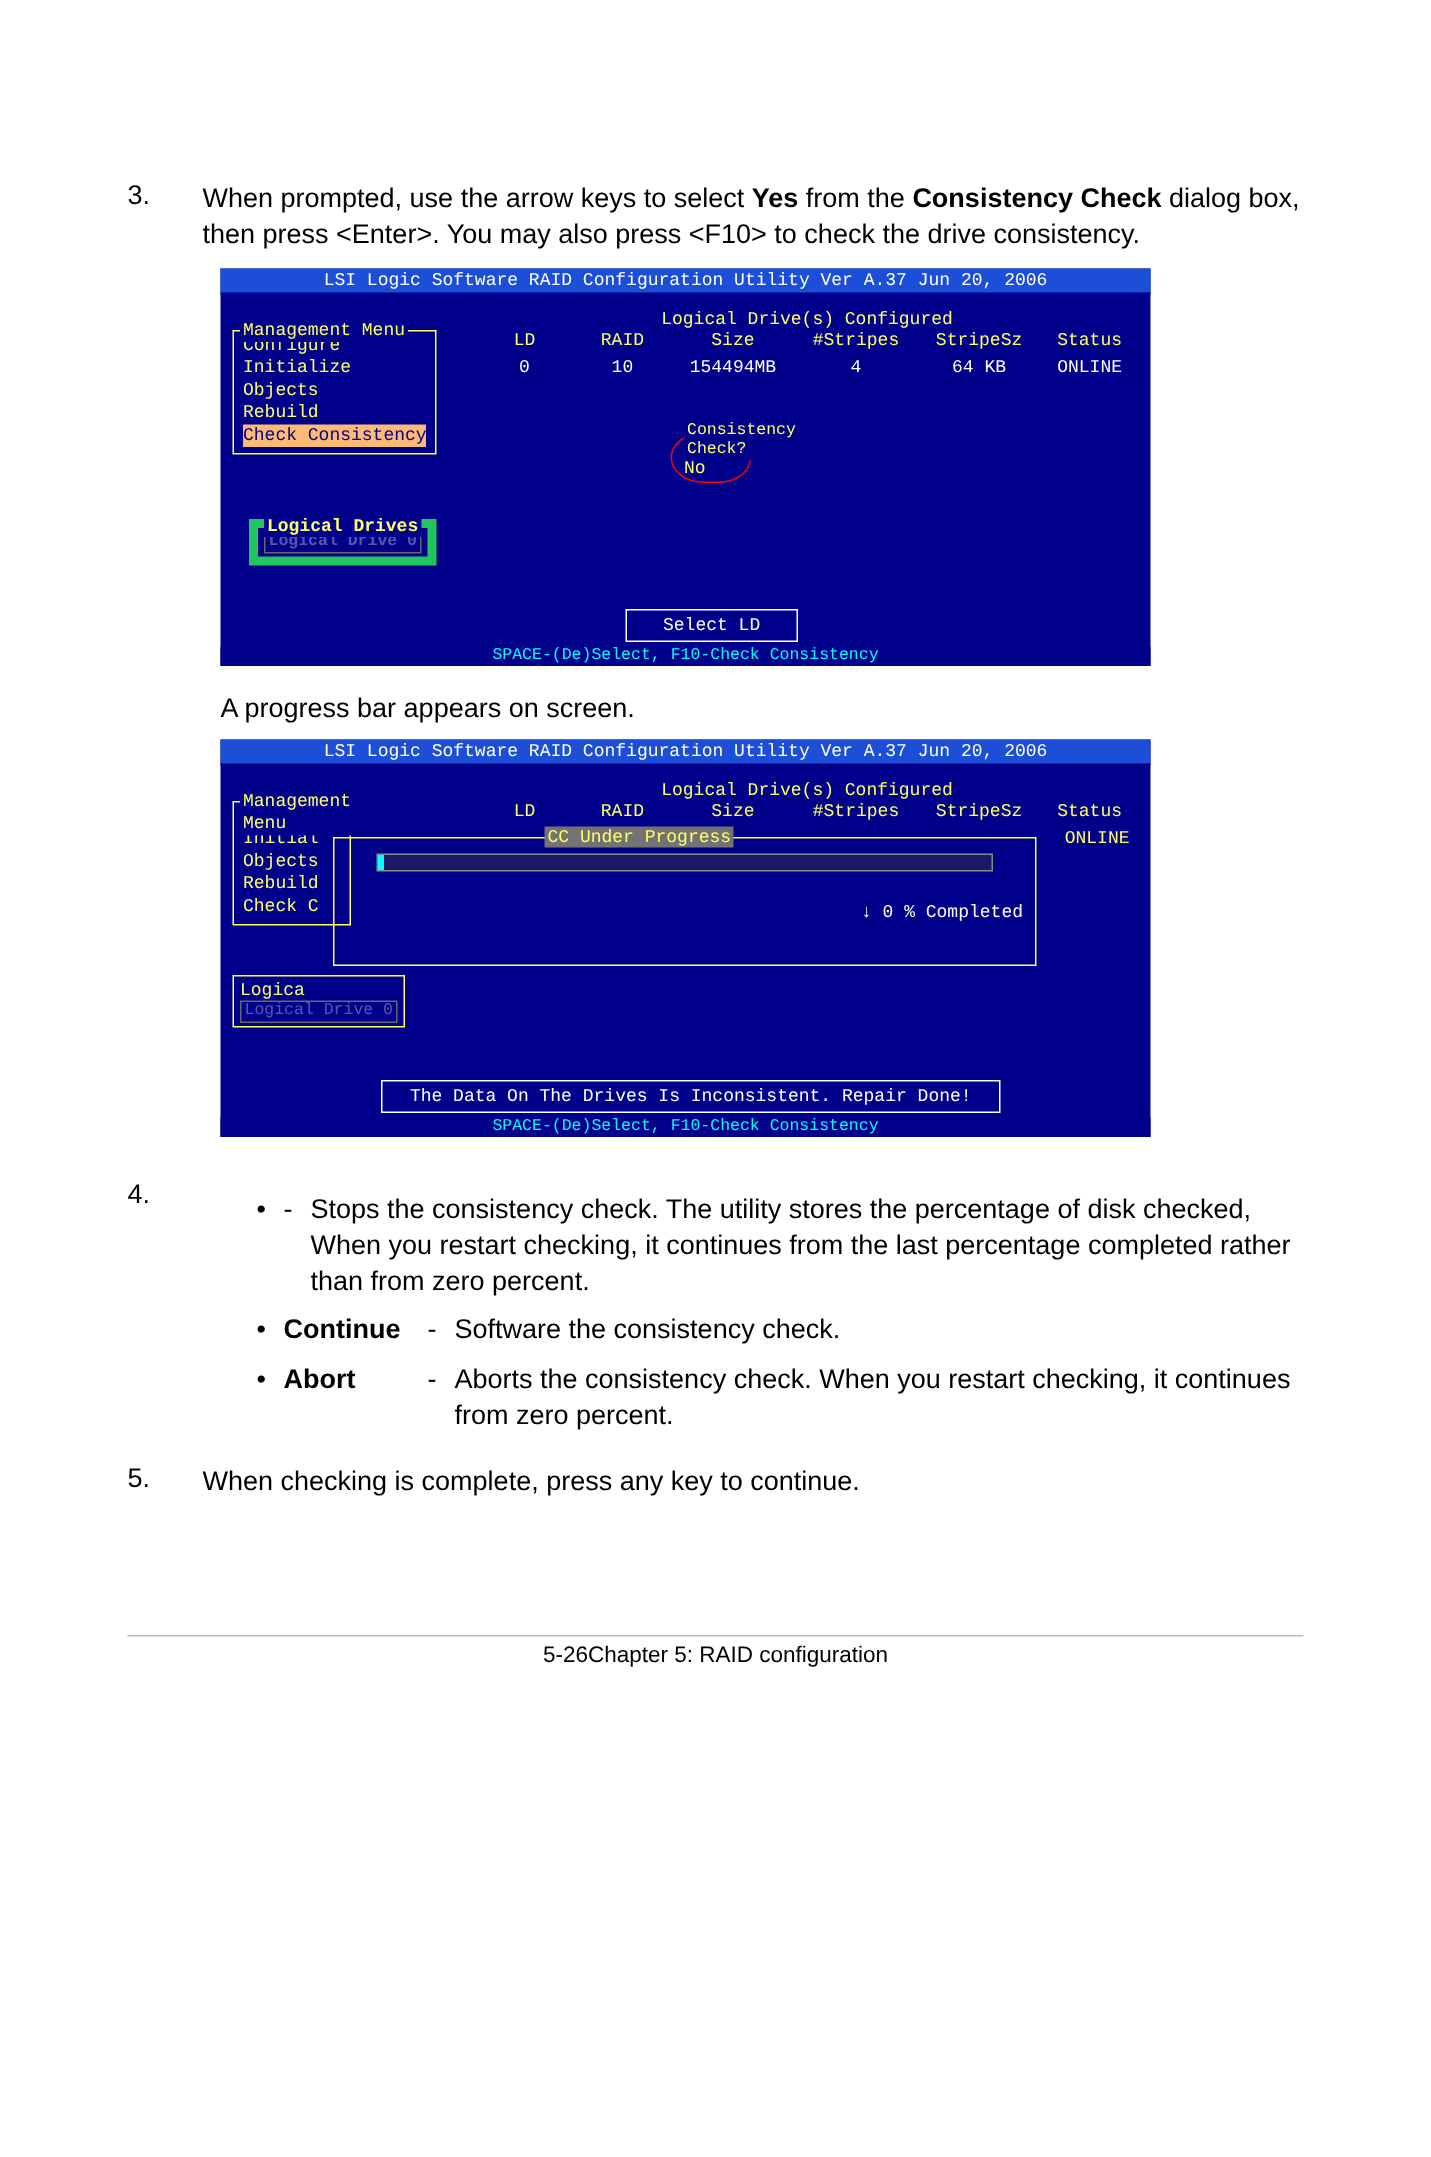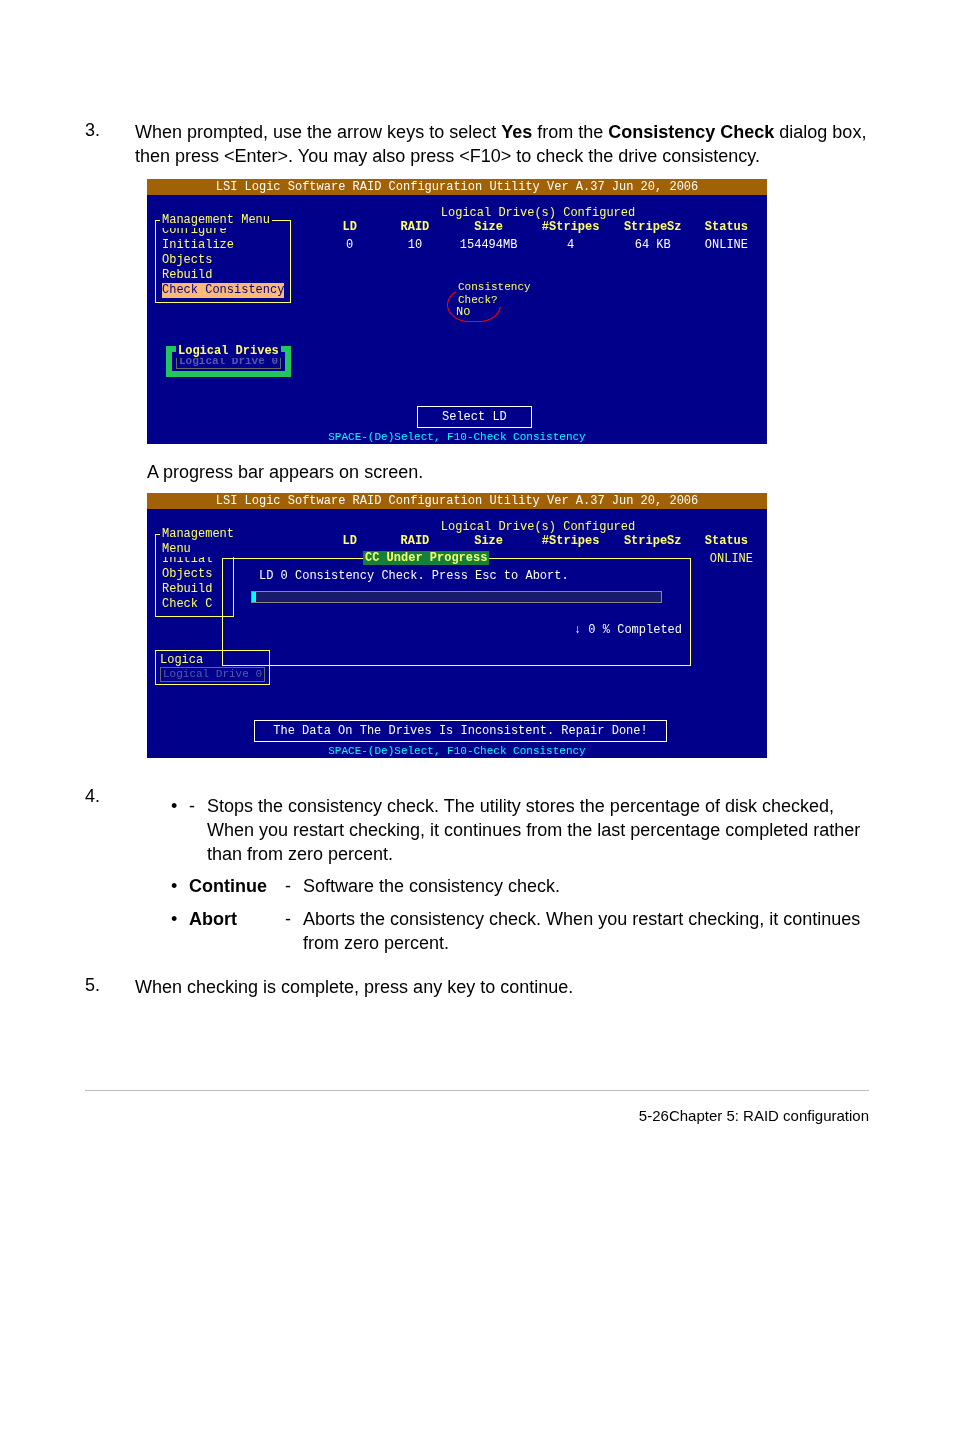--- a/index.html
+++ b/index.html
@@ -18,21 +18,21 @@
   .bios-box {
     background: #00008b;
     margin: 10px 0 18px 62px;
     width: 620px;
     font-family: "Courier New", monospace;
     font-size: 12px;
     color: #ffff66;
     position: relative;
   }
   .bios-title {
-    background: #a16207;
+    background: #1d4ed8;
     color: #ffffff;
     text-align: center;
     padding: 1px 0;
     border-bottom: 1px solid #00008b;
     font-size: 12px;
   }
   .bios-inner { position: relative; height: 248px; }
   .bios-inner2 { position: relative; height: 248px; }
   .mgmt-menu {
     position: absolute;
@@ -46,21 +46,21 @@
     background: #00008b; padding: 0 2px; color: #ffff66;
   }
   .mgmt-menu .item { color: #ffff66; }
   .mgmt-menu .item.highlight { background: #fdba74; color: #00008b; }
   .ld-header {
     position: absolute; left: 170px; top: 10px; right: 8px;
     color: #ffff66;
   }
   .ld-top-label { text-align: center; color: #ffff66; font-size: 12px; }
   .ld-cols { display: flex; gap: 0; }
-  .ld-col { width: 70px; text-align: center; font-weight: bold; }
+  .ld-col { width: 70px; text-align: center; }
   .ld-col.wide { width: 88px; }
   .ld-row { display: flex; margin-top: 4px; }
   .ld-row .c { width: 70px; text-align: center; color: #ffffff; }
   .ld-row .c.wide { width: 88px; }
   .status-on { color: #ffff66; }
   .consis-box {
     position: absolute; left: 300px; top: 92px;
     border: 1px solid #ff0000; border-radius: 50%/60%;
     padding: 2px 18px 2px 8px;
     line-height: 1.2;
@@ -80,21 +80,21 @@
   .footer-bar {
     position: absolute; left: 0; right: 0; bottom: 0;
     color: #00ffff; font-size: 11px; text-align: center;
     background: #00008b; padding: 0 0 1px 0;
   }
   
   .cc-box {
     position: absolute; left: 75px; top: 48px; right: 76px;
     border: 1px solid #ffff66; padding: 6px 8px 28px 8px;
   }
-  .cc-title { position: absolute; top: -8px; left: 140px; background: #15803d; padding: 0 2px; color: #ffff66; font-weight: bold; }
+  .cc-title { position: absolute; top: -8px; left: 140px; background: #737373; padding: 0 2px; color: #ffff66; }
   .cc-line { color: #ffffff; margin: 4px 0 8px 28px; font-size: 12px; }
   .progress-track {
     height: 12px; border: 1px solid #888; background: #1a1a6a; margin: 4px 20px 0 20px;
   }
   .progress-fill { height: 100%; width: 1%; background: #00ffff; }
   .pct { text-align: right; color: #fff; margin-top: 20px; }
   .repair-box {
     position: absolute; left: 107px; bottom: 16px; right: 100px;
     border: 1px solid #fff; text-align: center; padding: 3px 4px;
     color: #fff;
@@ -113,22 +113,22 @@
   .caption { font-size: 18px; margin: 4px 0 6px 62px; }
   .option-list { margin-left: 36px; }
   .opt { display: flex; margin: 8px 0; font-size: 18px; line-height: 1.35; }
   .opt-bullet { width: 18px; flex-shrink: 0; }
   .opt-label { width: 96px; flex-shrink: 0; font-weight: bold; }
   .opt-dash { width: 18px; flex-shrink: 0; }
   .opt-body { flex: 1; }
   .page-footer {
     border-top: 1px solid #bcbcbc;
     margin-top: 90px;
-    padding-top: 16px;
-    display: flex; justify-content: flex-end;
+    padding-top: 4px;
+    display: flex; justify-content: center;
     font-size: 15px;
   }
 </style>
 </head>
 <body>
 
 <div class="step">
   <div class="step-num">3.</div>
   <div class="step-body">
     <span>When prompted, use the arrow keys to select </span><span class="bold">Yes</span><span> from the </span><span class="bold">Consistency Check</span><span> dialog box, then press &lt;Enter&gt;. You may also press &lt;F10&gt; to check the drive consistency.</span>
@@ -199,21 +199,20 @@
         <div class="ld-col">RAID</div>
         <div class="ld-col wide">Size</div>
         <div class="ld-col wide">#Stripes</div>
         <div class="ld-col wide">StripeSz</div>
         <div class="ld-col">Status</div>
       </div>
       <div style="text-align:right; color:#ffff66; padding-right:6px; margin-top:4px;">ONLINE</div>
     </div>
     <div class="cc-box">
       <div class="cc-title">CC Under Progress</div>
-      <div class="cc-line">LD 0 Consistency Check. Press Esc to Abort.</div>
       <div class="progress-track">
         <div class="progress-fill"></div>
       </div>
       <div class="pct">↓ 0  % Completed</div>
     </div>
     <div class="ld-sub2">
       <div class="t">Logica</div>
       <div class="ld-sub-row">Logical Drive 0</div>
     </div>
     <div class="repair-box">The Data On The Drives Is Inconsistent. Repair Done!</div>

